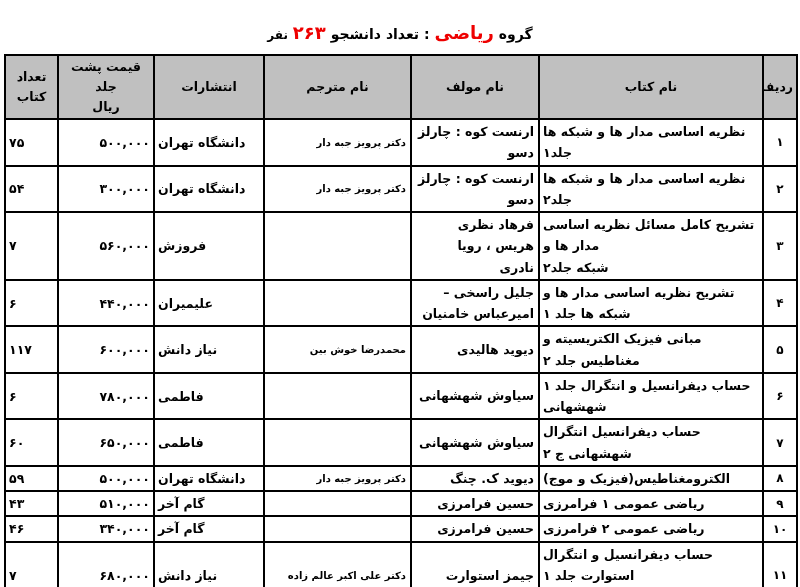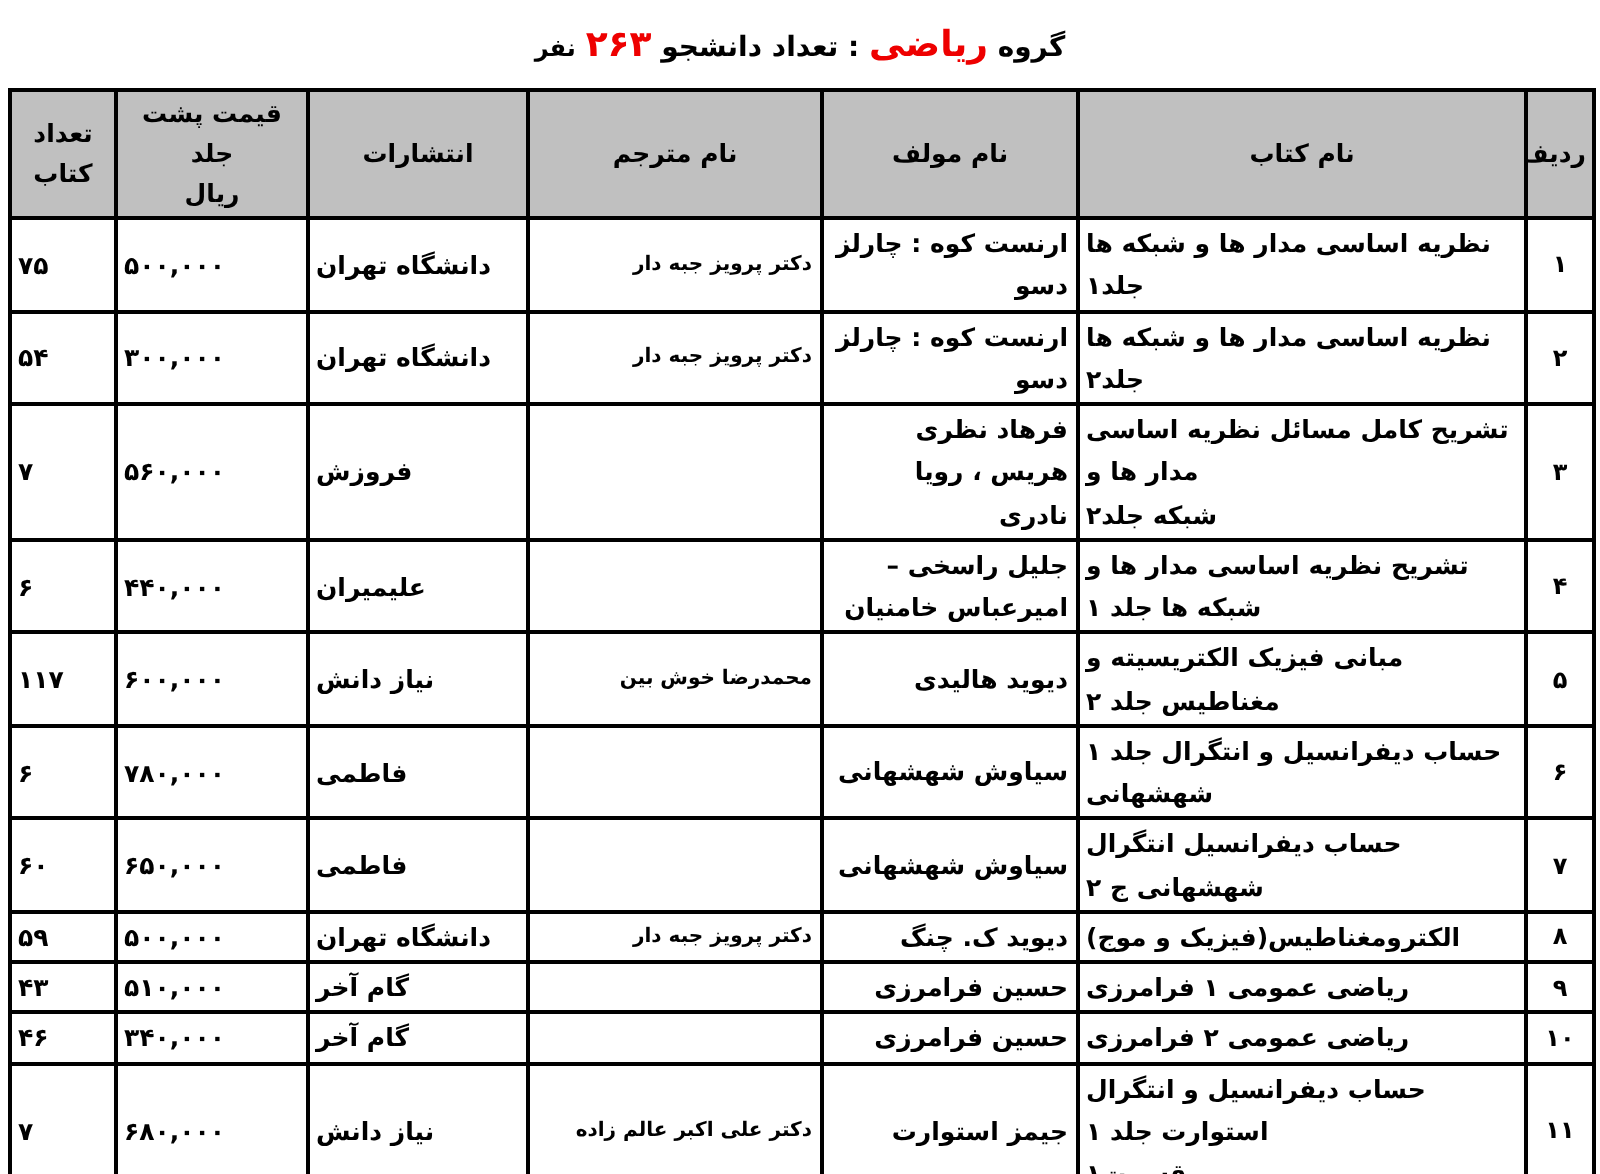--- a/index.html
+++ b/index.html
@@ -12,21 +12,21 @@
     font-family: "DejaVu Sans", sans-serif;
   }
   .page {
     width: 800px;
     height: 587px;
     position: relative;
   }
   .title-bar {
     direction: rtl;
     text-align: center;
-    padding-top: 12px;
+    padding-top: 22px;
     height: 30px;
     font-weight: bold;
     color: #000000;
     font-size: 14px;
     white-space: nowrap;
   }
   .title-bar .red {
     color: #ee0000;
     font-size: 18px;
   }
@@ -56,21 +56,21 @@
     font-size: 12.5px;
     text-align: center;
     line-height: 1.6;
   }
   .book-table td { background: #ffffff; }
   td.col-row_no   { text-align: center; font-size: 12px; }
   td.col-book     { text-align: left;  font-size: 12.5px; line-height: 1.7; padding-right: 5px; }
   td.col-author   { text-align: right;  font-size: 12.5px; line-height: 1.7; padding-right: 4px; }
   td.col-translator { text-align: right; font-size: 10px; padding-right: 4px; margin-top: 16px; }
   td.col-publisher { text-align: left; font-size: 12.5px; }
-  td.col-price    { text-align: left; font-size: 12.5px; letter-spacing: 1px; }
+  td.col-price    { text-align: right; font-size: 12.5px; letter-spacing: 1px; }
   td.col-count    { text-align: left; font-size: 12.5px; }
 </style>
 </head>
 <body>
 
 <div class="page">
 
   <div class="title-bar">
     <span>گروه</span>
     <span class="red">ریاضی</span>

